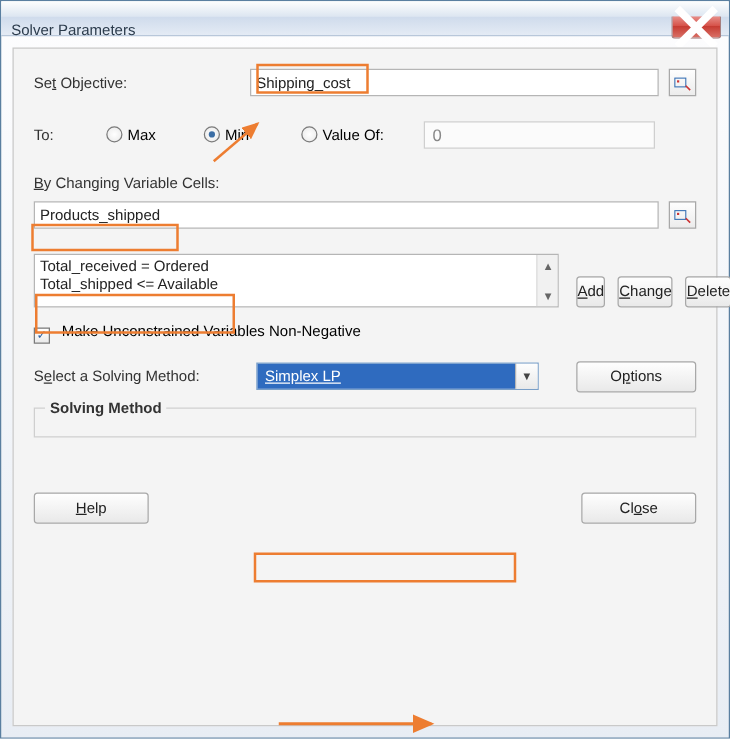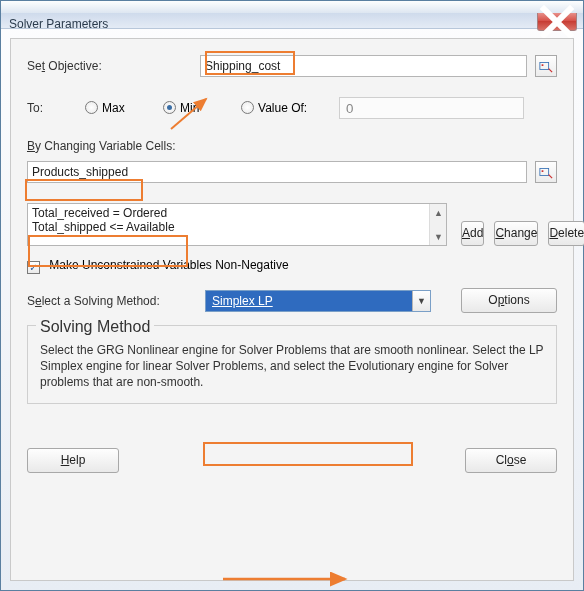--- a/index.html
+++ b/index.html
@@ -155,21 +155,21 @@
   }
   .groupbox {
     border: 1px solid #cfcfcf;
     padding: 10px 12px 12px 12px;
     margin-top: 4px;
     position: relative;
   }
   .groupbox .legend {
     position: absolute; top: -8px; left: 8px;
     background: #f4f4f4; padding: 0 4px;
-    font-size: 16px; color: #333;
+    font-size: 12px; color: #333; font-weight: bold;
   }
   .desc { color: #333; line-height: 1.35; margin-top: 6px; }
   .bottomrow {
     display: flex; align-items: center; gap: 0;
     margin-top: 10px;
   }
   .bottomrow .btn { width: 92px; margin-top: 26px; }
   .btn.primary {
     background: linear-gradient(#e9f3fb,#cfe5f6);
     border-color: #6fa8d8;
@@ -291,21 +291,20 @@
             <span style="text-decoration:underline">Simplex LP</span>
           </div>
           <div class="selarrow">▼</div>
         </div>
         <div style="width:14px"></div>
         <div class="btn" style="width:96px">O<span class="ul">p</span>tions</div>
       </div>
 
       <div class="groupbox">
         <div class="legend">Solving Method</div>
-        <div class="desc">Select the GRG Nonlinear engine for Solver Problems that are smooth nonlinear. Select the LP Simplex engine for linear Solver Problems, and select the Evolutionary engine for Solver problems that are non-smooth.</div>
       </div>
 
       <div class="bottomrow">
         <div class="btn"><span class="ul">H</span>elp</div>
         <div style="flex:1"></div>
         <div style="width:18px"></div>
         <div class="btn">Cl<span class="ul">o</span>se</div>
       </div>
 
       <div class="hl-orange" style="left:194px; top:12px; width:90px; height:24px"></div>

